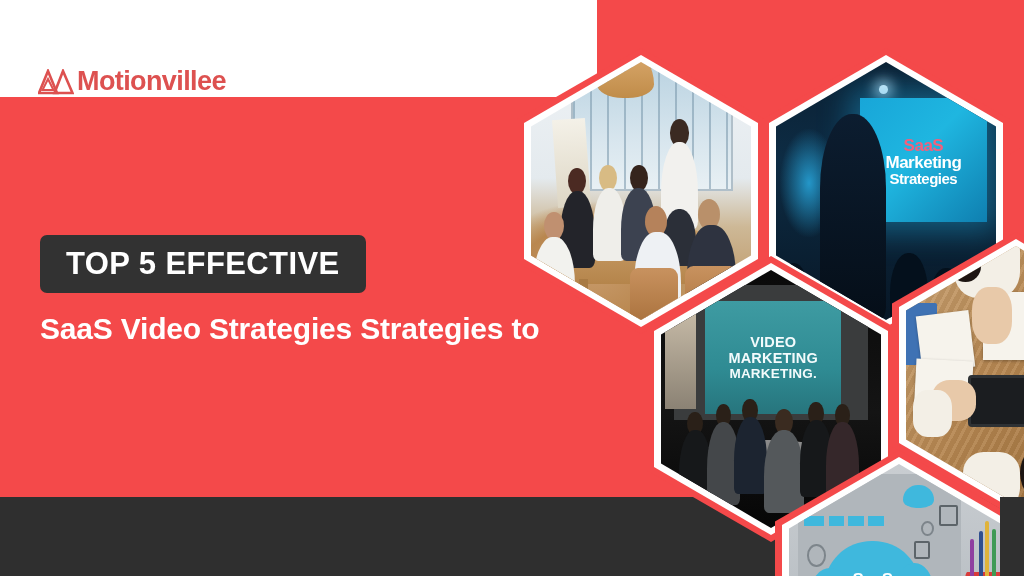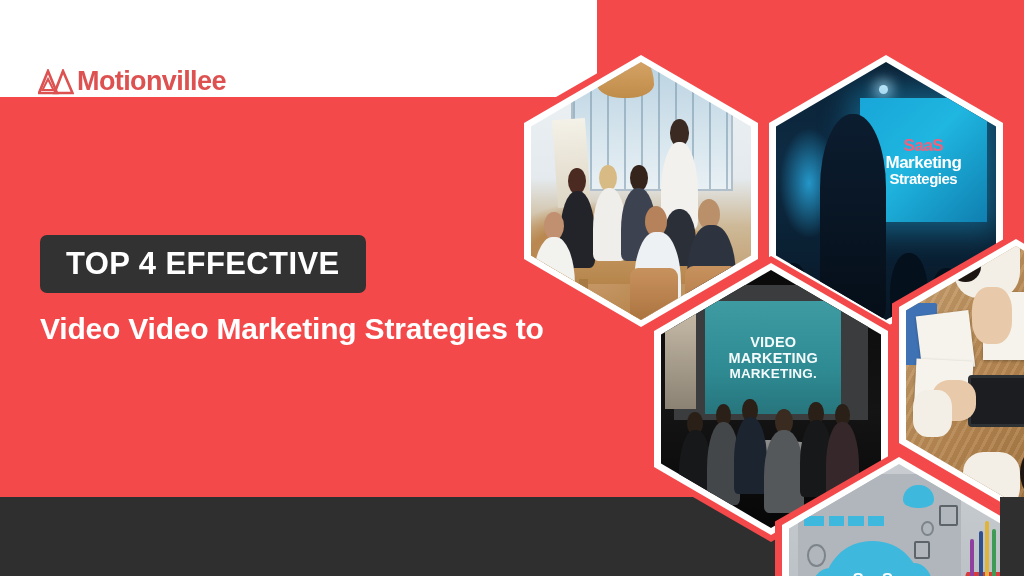--- a/index.html
+++ b/index.html
@@ -374,18 +374,18 @@
         <path d="M10 2 L19 24 L1 24 Z" fill="none" stroke="#dd5150" stroke-width="2.6"></path>
         <path d="M10 10 L15.5 21 L4.5 21 Z" fill="none" stroke="#dd5150" stroke-width="2"></path>
         <path d="M25 2 L34.5 24 L16.5 24 Z" fill="none" stroke="#dd5150" stroke-width="2.6"></path>
       </svg>
     </span>
     <span class="logo-text">Motionvillee</span>
   </div>
 
   <div class="headline">
     <div class="eyebrow-box">
-      <div class="eyebrow-text">TOP 4 EFFECTIVE</div>
-    </div>
-    <div class="sub1">Video Video Marketing Strategies to</div>
+      <div class="eyebrow-text">TOP 5 EFFECTIVE</div>
+    </div>
+    <div class="sub1">SaaS Video Strategies Strategies to</div>
   </div>
 
 </div>
 
 </body></html>

